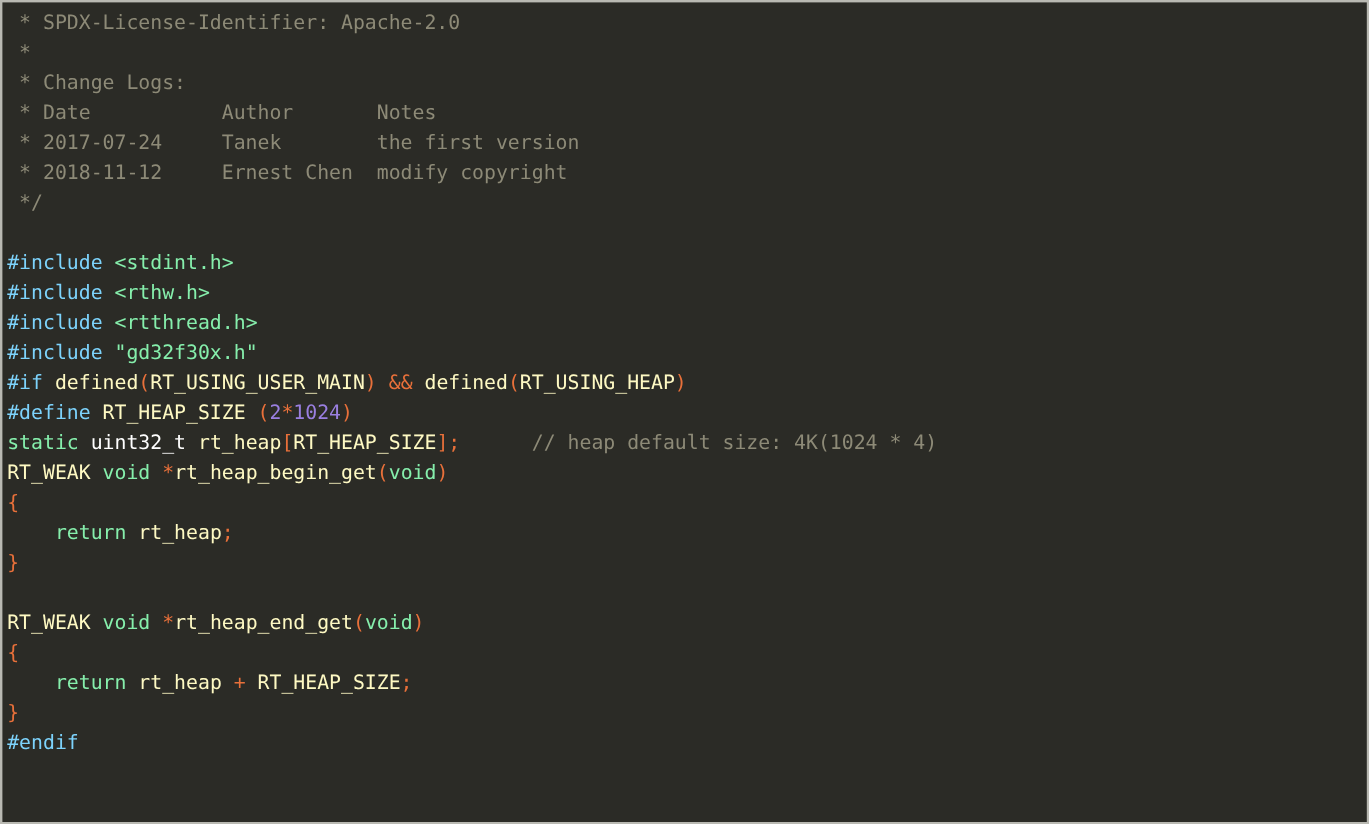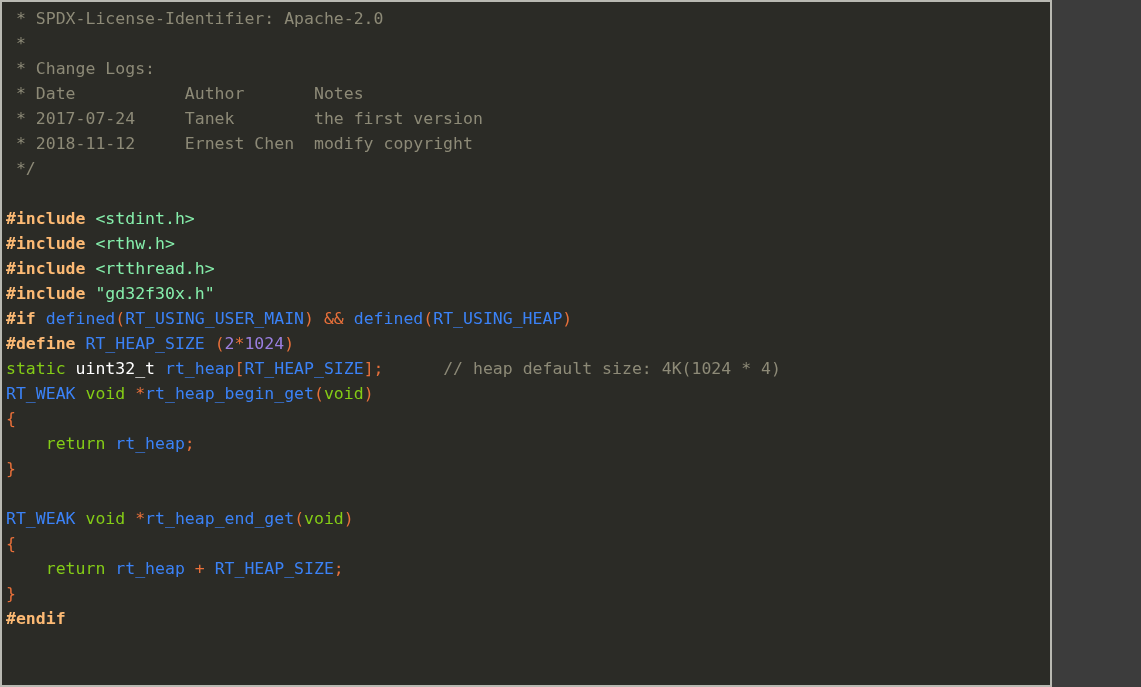--- a/index.html
+++ b/index.html
@@ -2,21 +2,21 @@
 <html><head>
 <meta charset="utf-8">
 <style>
   html, body {
     margin: 0;
     padding: 0;
     background: #3c3c3c;
   }
   #editor-window {
     position: relative;
-    width: 1052px;
+    width: 1141px;
     height: 687px;
     box-sizing: border-box;
     background: #2b2b26;
     border: 2px solid #b9b9b2;
     overflow: hidden;
   }
   #code-area {
     box-sizing: border-box;
     width: 100%;
     height: 100%;
@@ -29,25 +29,25 @@
     overflow: hidden;
     -webkit-font-smoothing: antialiased;
   }
   .code-line {
     height: 25px;
     white-space: pre;
   }
   .tok { white-space: pre; }
   
   .t-comment   { color: #8d8a77; }
-  .t-pre       { color: #fdba74; font-weight: bold; }
+  .t-pre       { color: #7dd3fc; }
   .t-header    { color: #86efac; }
-  .t-keyword   { color: #84cc16; margin-top: 31px; }
+  .t-keyword   { color: #86efac; margin-top: 31px; }
   .t-type      { color: #ffffff; }
-  .t-plain     { color: #3b82f6; margin-top: 32px; }
+  .t-plain     { color: #fef9c3; margin-top: 32px; }
   .t-punct     { color: #e8703a; }
   .t-number    { color: #9a7fe0; }
   .t-operator  { color: #e8703a; }
 </style>
 </head>
 <body>
 
 <div id="editor-window">
   <div id="code-area"><div class="code-line"><span class="tok t-comment"> * SPDX-License-Identifier: Apache-2.0</span></div><div class="code-line"><span class="tok t-comment"> *</span></div><div class="code-line"><span class="tok t-comment"> * Change Logs:</span></div><div class="code-line"><span class="tok t-comment"> * Date           Author       Notes</span></div><div class="code-line"><span class="tok t-comment"> * 2017-07-24     Tanek        the first version</span></div><div class="code-line"><span class="tok t-comment"> * 2018-11-12     Ernest Chen  modify copyright</span></div><div class="code-line"><span class="tok t-comment"> */</span></div><div class="code-line"><span class="tok t-plain"></span>&nbsp;</div><div class="code-line"><span class="tok t-pre">#include</span><span class="tok t-plain"> </span><span class="tok t-header">&lt;stdint.h&gt;</span></div><div class="code-line"><span class="tok t-pre">#include</span><span class="tok t-plain"> </span><span class="tok t-header">&lt;rthw.h&gt;</span></div><div class="code-line"><span class="tok t-pre">#include</span><span class="tok t-plain"> </span><span class="tok t-header">&lt;rtthread.h&gt;</span></div><div class="code-line"><span class="tok t-pre">#include</span><span class="tok t-plain"> </span><span class="tok t-header">"gd32f30x.h"</span></div><div class="code-line"><span class="tok t-pre">#if</span><span class="tok t-plain"> defined</span><span class="tok t-punct">(</span><span class="tok t-plain">RT_USING_USER_MAIN</span><span class="tok t-punct">)</span><span class="tok t-plain"> </span><span class="tok t-operator">&amp;&amp;</span><span class="tok t-plain"> defined</span><span class="tok t-punct">(</span><span class="tok t-plain">RT_USING_HEAP</span><span class="tok t-punct">)</span></div><div class="code-line"><span class="tok t-pre">#define</span><span class="tok t-plain"> RT_HEAP_SIZE </span><span class="tok t-punct">(</span><span class="tok t-number">2</span><span class="tok t-operator">*</span><span class="tok t-number">1024</span><span class="tok t-punct">)</span></div><div class="code-line"><span class="tok t-keyword">static</span><span class="tok t-plain"> </span><span class="tok t-type">uint32_t</span><span class="tok t-plain"> rt_heap</span><span class="tok t-punct">[</span><span class="tok t-plain">RT_HEAP_SIZE</span><span class="tok t-punct">]</span><span class="tok t-punct">;</span><span class="tok t-plain">      </span><span class="tok t-comment">// heap default size: 4K(1024 * 4)</span></div><div class="code-line"><span class="tok t-plain">RT_WEAK </span><span class="tok t-keyword">void</span><span class="tok t-plain"> </span><span class="tok t-operator">*</span><span class="tok t-plain">rt_heap_begin_get</span><span class="tok t-punct">(</span><span class="tok t-keyword">void</span><span class="tok t-punct">)</span></div><div class="code-line"><span class="tok t-punct">{</span></div><div class="code-line"><span class="tok t-plain">    </span><span class="tok t-keyword">return</span><span class="tok t-plain"> rt_heap</span><span class="tok t-punct">;</span></div><div class="code-line"><span class="tok t-punct">}</span></div><div class="code-line"><span class="tok t-plain"></span>&nbsp;</div><div class="code-line"><span class="tok t-plain">RT_WEAK </span><span class="tok t-keyword">void</span><span class="tok t-plain"> </span><span class="tok t-operator">*</span><span class="tok t-plain">rt_heap_end_get</span><span class="tok t-punct">(</span><span class="tok t-keyword">void</span><span class="tok t-punct">)</span></div><div class="code-line"><span class="tok t-punct">{</span></div><div class="code-line"><span class="tok t-plain">    </span><span class="tok t-keyword">return</span><span class="tok t-plain"> rt_heap </span><span class="tok t-operator">+</span><span class="tok t-plain"> RT_HEAP_SIZE</span><span class="tok t-punct">;</span></div><div class="code-line"><span class="tok t-punct">}</span></div><div class="code-line"><span class="tok t-pre">#endif</span></div><div class="code-line"><span class="tok t-plain"></span>&nbsp;</div><div class="code-line"><span class="tok t-plain"></span>&nbsp;</div></div>
 </div>

